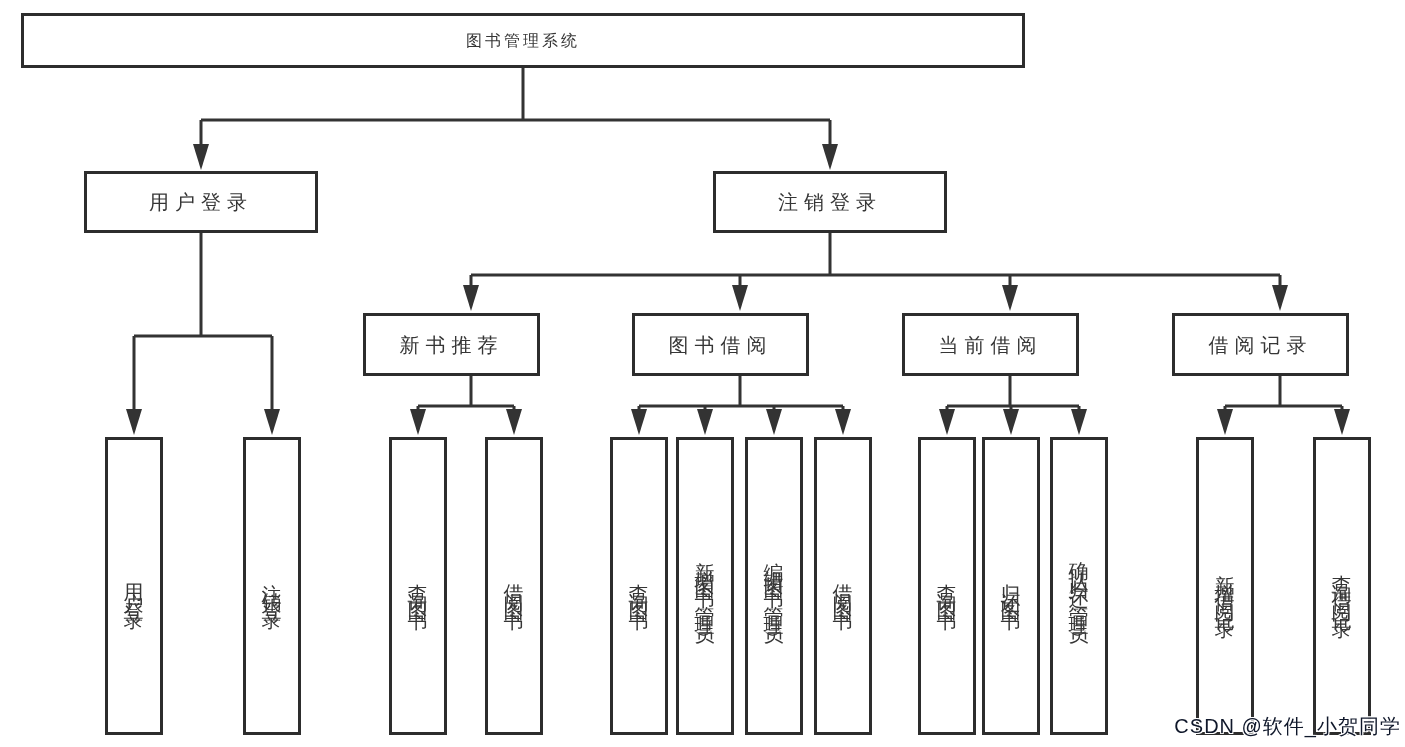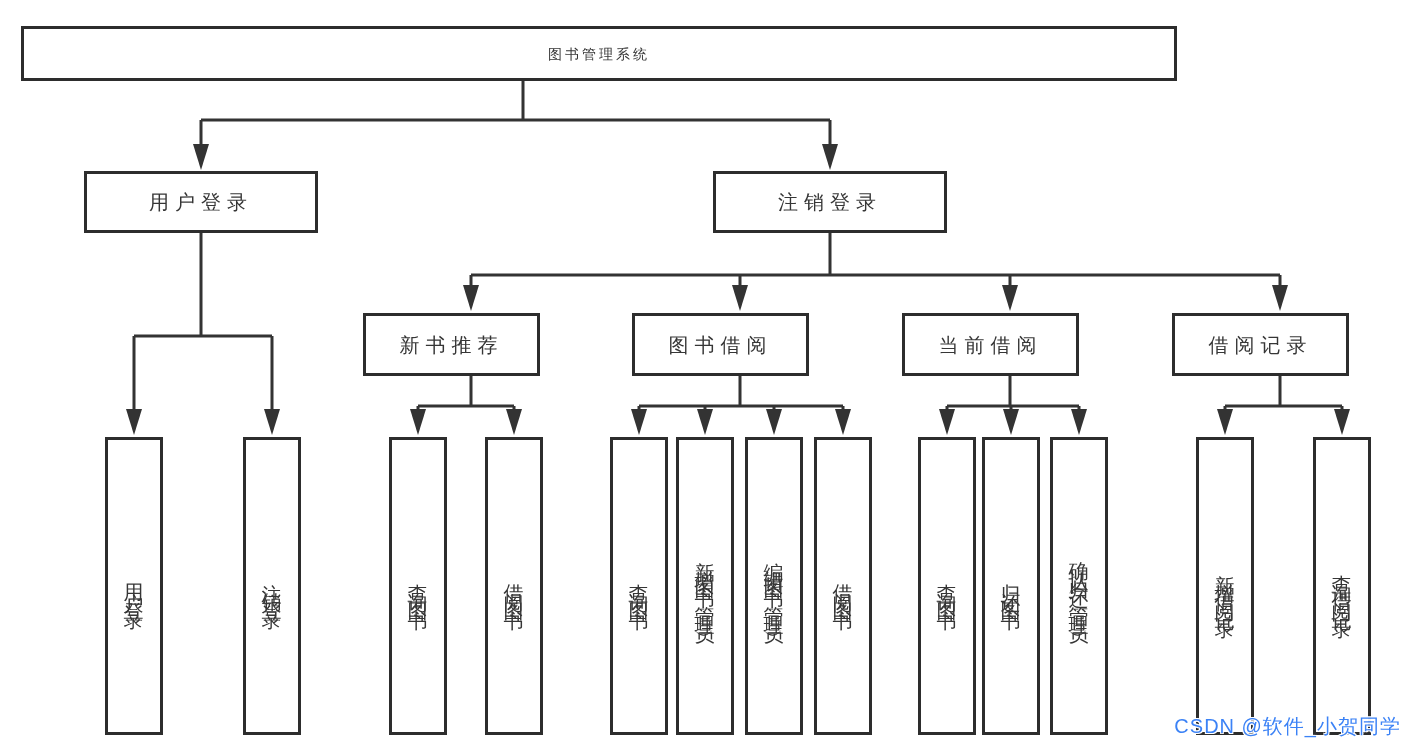--- a/index.html
+++ b/index.html
@@ -17,35 +17,35 @@
     background:#ffffff;
     border:3px solid #2d2d2d;
     display:flex;
     align-items:center;
     justify-content:center;
     color:#363636;
     font-size:20px;
     line-height:1;
     white-space:nowrap;
   }
-  .node.root { left:21px; top:13px; width:1156px; height:55px; letter-spacing:3px; font-size:14px;margin-top:13px; }
+  .node.root { left:21px; top:13px; width:1004px; height:55px; letter-spacing:3px; font-size:16px; }
   .node.l2   { top:171px; width:234px; height:62px; letter-spacing:6px; }
   .node.l3   { top:313px; width:177px; height:63px; letter-spacing:6px; }
   .node.leaf {
     top:437px; width:58px; height:298px;
     writing-mode:vertical-rl;
     letter-spacing:9px;
     font-size:20px;
     white-space:normal;
   }
   .watermark {
     position:absolute;
     right:4px; bottom:7px;
     font-size:20px;
-    color:#3b82f6;
+    color:#0f172a;
     letter-spacing:1px;
     z-index:6;
     text-shadow:-1px -1px 0 #ffffff, 1px -1px 0 #ffffff, -1px 1px 0 #ffffff, 1px 1px 0 #ffffff;
   }
 </style>
 </head>
 <body>
 
 <div class="canvas">
 

